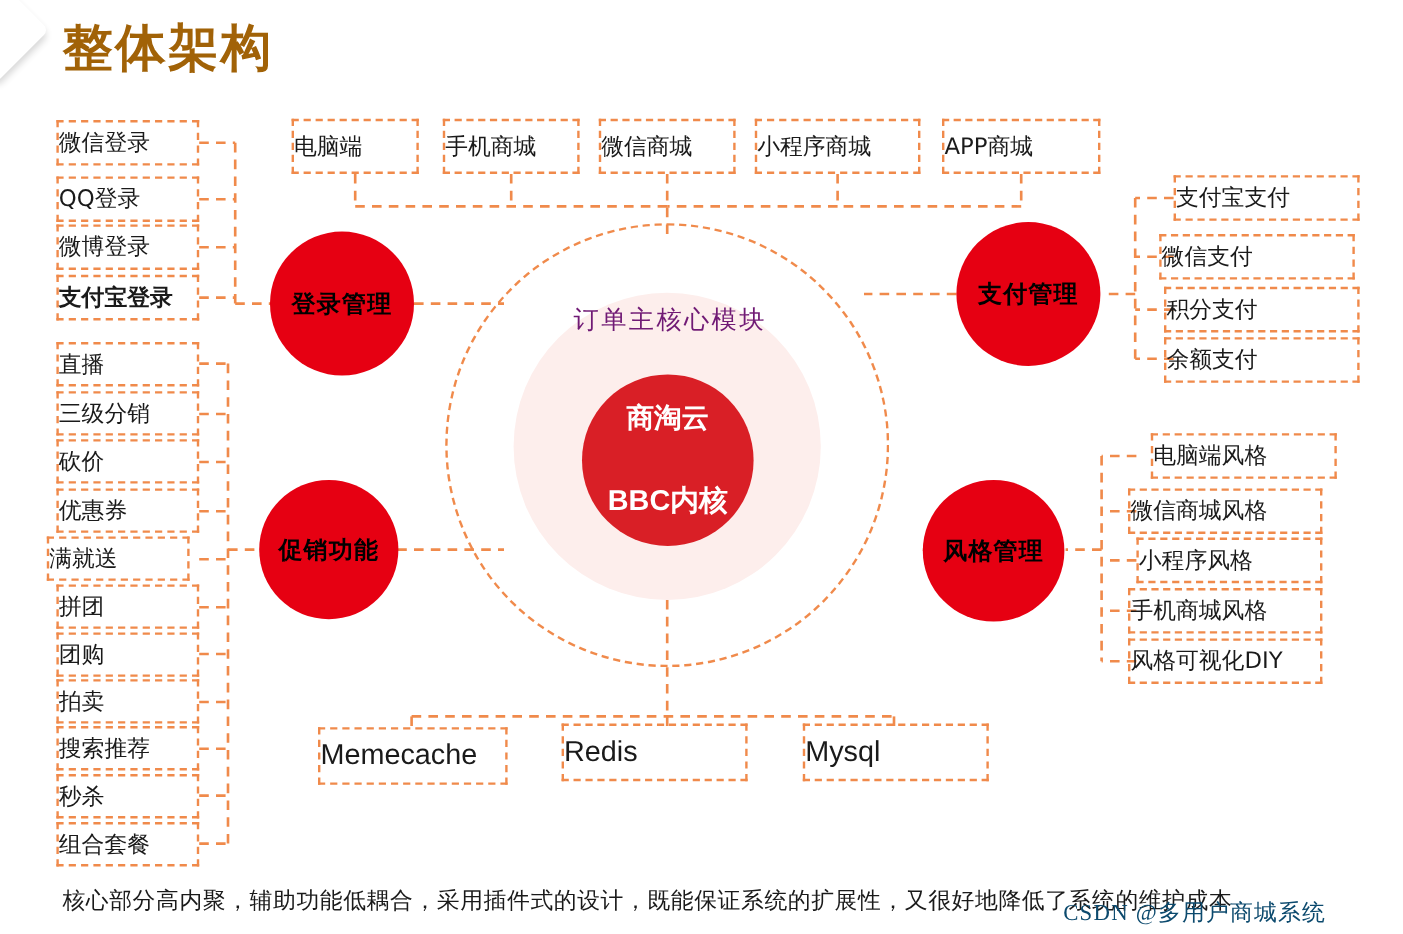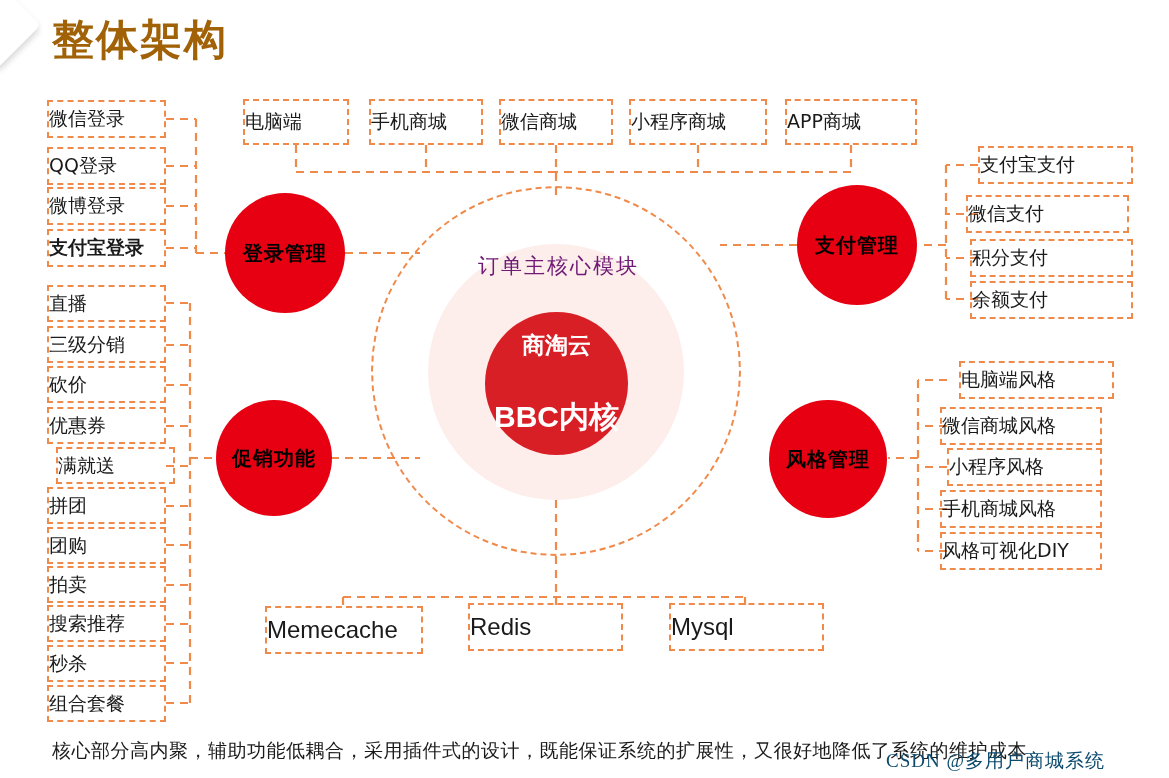--- a/index.html
+++ b/index.html
@@ -68,21 +68,21 @@
     background:#fdeeec;
   }
   .core{
     position:absolute;border-radius:50%;
     background:#d91f26;
     display:flex;flex-direction:column;justify-content:center;
     color:#fff;font-weight:bold;font-size:23px;line-height:1.22;
     font-family:"DejaVu Sans","Liberation Sans",sans-serif;
     text-align:center;
   }
-  .core .lat{font-family:"Liberation Sans",sans-serif;font-size:30px;margin-top:40px;}
+  .core .lat{font-family:"Liberation Sans",sans-serif;font-size:24px;margin-top:40px;}
   .core-label{
     position:absolute;
     font-size:21px;color:#701a75;letter-spacing:2px;
     font-family:"DejaVu Sans","Liberation Sans",sans-serif;
     white-space:nowrap;
   }
 
   
   .footer{
     position:absolute;left:52px;top:738px;
@@ -222,21 +222,21 @@
   </div>
   <div class="dbox" style="left:47px;top:326px;width:119px;height:37px;">
     <span>三级分销</span>
   </div>
   <div class="dbox" style="left:47px;top:366px;width:119px;height:37px;">
     <span>砍价</span>
   </div>
   <div class="dbox" style="left:47px;top:407px;width:119px;height:37px;">
     <span>优惠券</span>
   </div>
-  <div class="dbox" style="left:56px;top:447px;width:119px;height:37px;">
+  <div class="dbox" style="left:39px;top:447px;width:119px;height:37px;">
     <span>满就送</span>
   </div>
   <div class="dbox" style="left:47px;top:487px;width:119px;height:37px;">
     <span>拼团</span>
   </div>
   <div class="dbox" style="left:47px;top:527px;width:119px;height:37px;">
     <span>团购</span>
   </div>
   <div class="dbox" style="left:47px;top:566px;width:119px;height:37px;">
     <span>拍卖</span>

